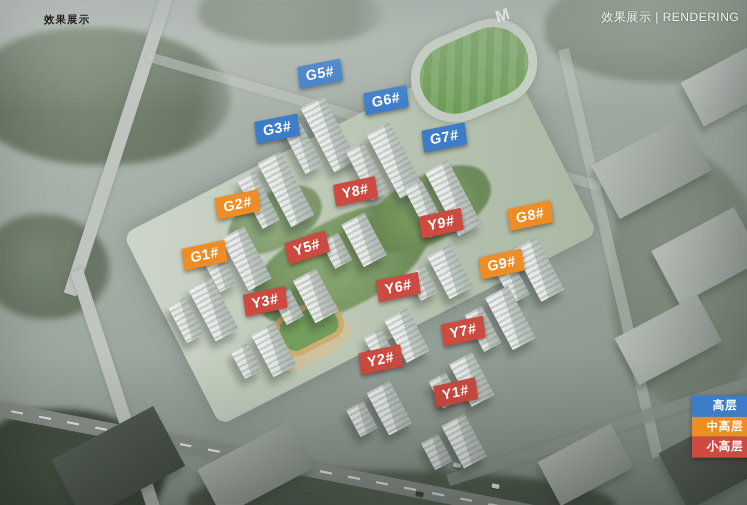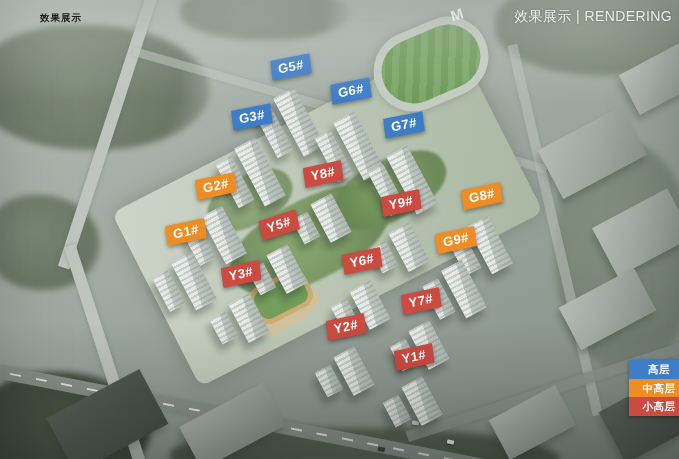--- a/index.html
+++ b/index.html
@@ -47,21 +47,21 @@
     background-image:repeating-linear-gradient(180deg,rgba(115,126,120,.28) 0 2px,transparent 2px 5px),
       linear-gradient(100deg,#edefed 0%,#e3e7e4 50%,#c1c8c3 51%,#afb7b1 100%);
     box-shadow:-6px 5px 7px rgba(40,50,42,.35);}
   .tower.t2{width:18px;opacity:.95;}
   .bldg-label{position:absolute;color:#fff;font-weight:700;font-size:13px;line-height:1;
     padding:3px 7px 4px;letter-spacing:.5px;border-radius:1px;white-space:nowrap;
     box-shadow:0 2px 4px rgba(0,0,0,.4);}
   
   .page-title{position:absolute;left:40px;top:12px;font-size:9.5px;font-weight:600;
     color:#1b1b1b;letter-spacing:1px;}
-  .watermark{position:absolute;right:7px;top:8px;font-size:14px;letter-spacing:.4px;
+  .watermark{position:absolute;right:7px;top:8px;font-size:11px;letter-spacing:.4px;
     color:rgba(242,246,248,.95);text-shadow:0 0 2px rgba(40,50,45,.45);}
   .legend{position:absolute;left:629px;top:360px;width:60px;
     box-shadow:0 1px 4px rgba(0,0,0,.4);}
   .legend-item{height:18.5px;line-height:18.5px;text-align:center;color:#fff;
     font-size:10.5px;font-weight:700;letter-spacing:.5px;}
   .vignette{position:absolute;inset:0;pointer-events:none;
     box-shadow:inset 0 0 70px rgba(40,48,42,.28);
     background:linear-gradient(180deg,rgba(225,230,228,.35),rgba(225,230,228,0) 22%,rgba(0,0,0,0) 70%,rgba(25,30,26,.25) 100%);}
 </style>
 </head>

